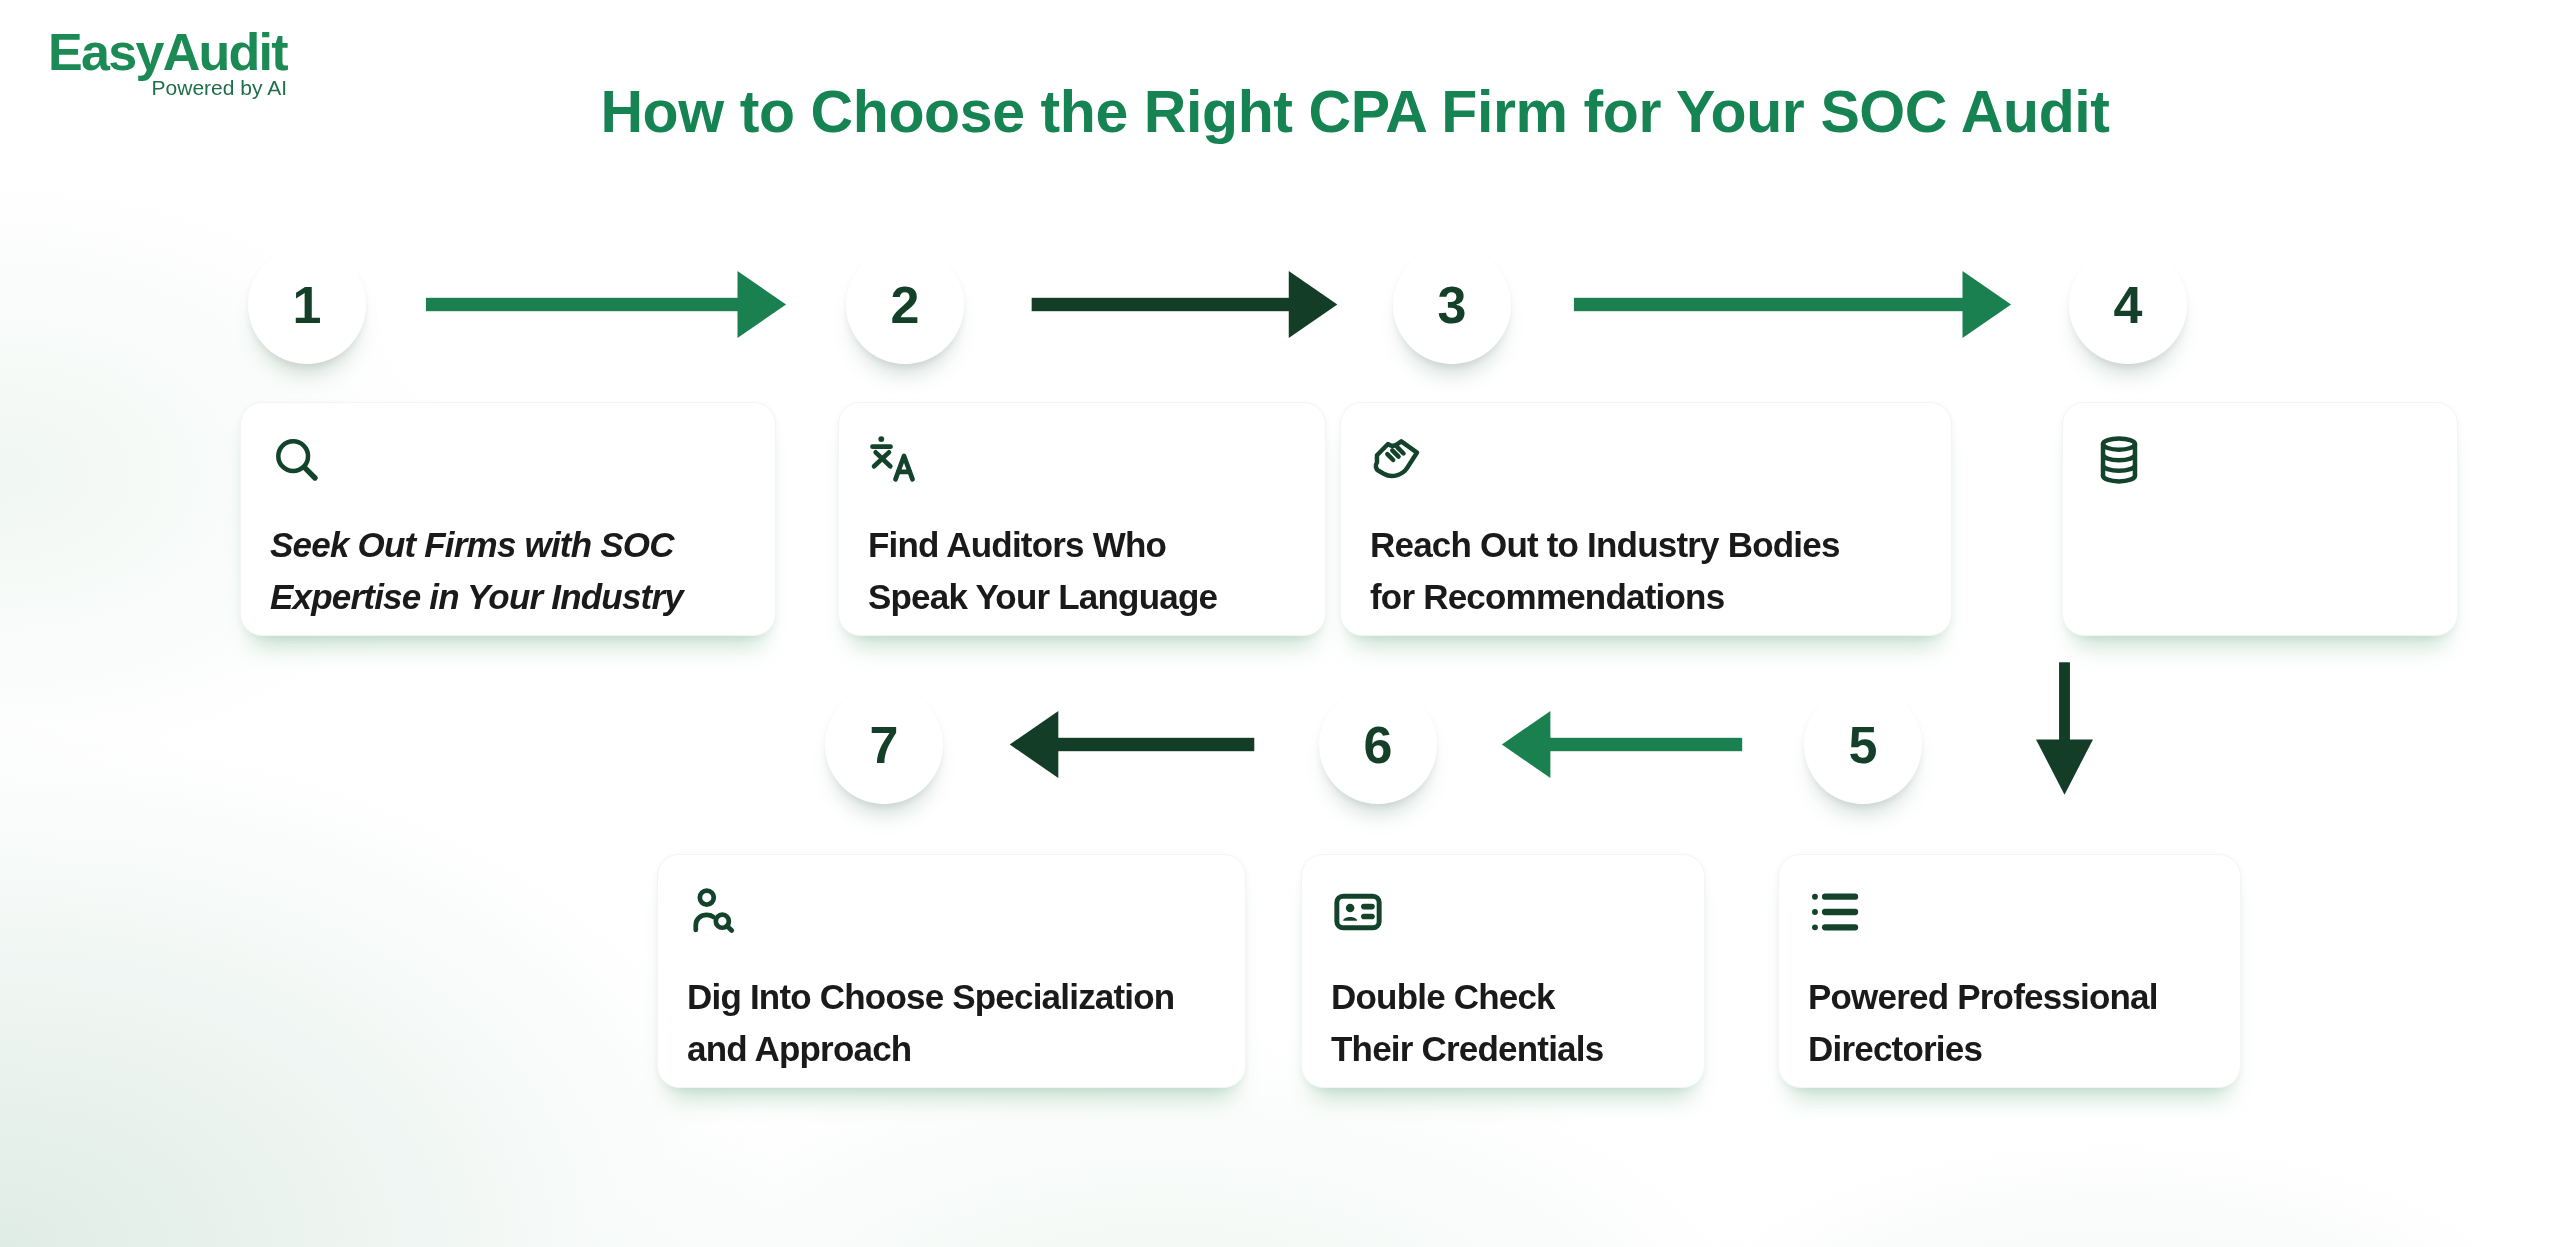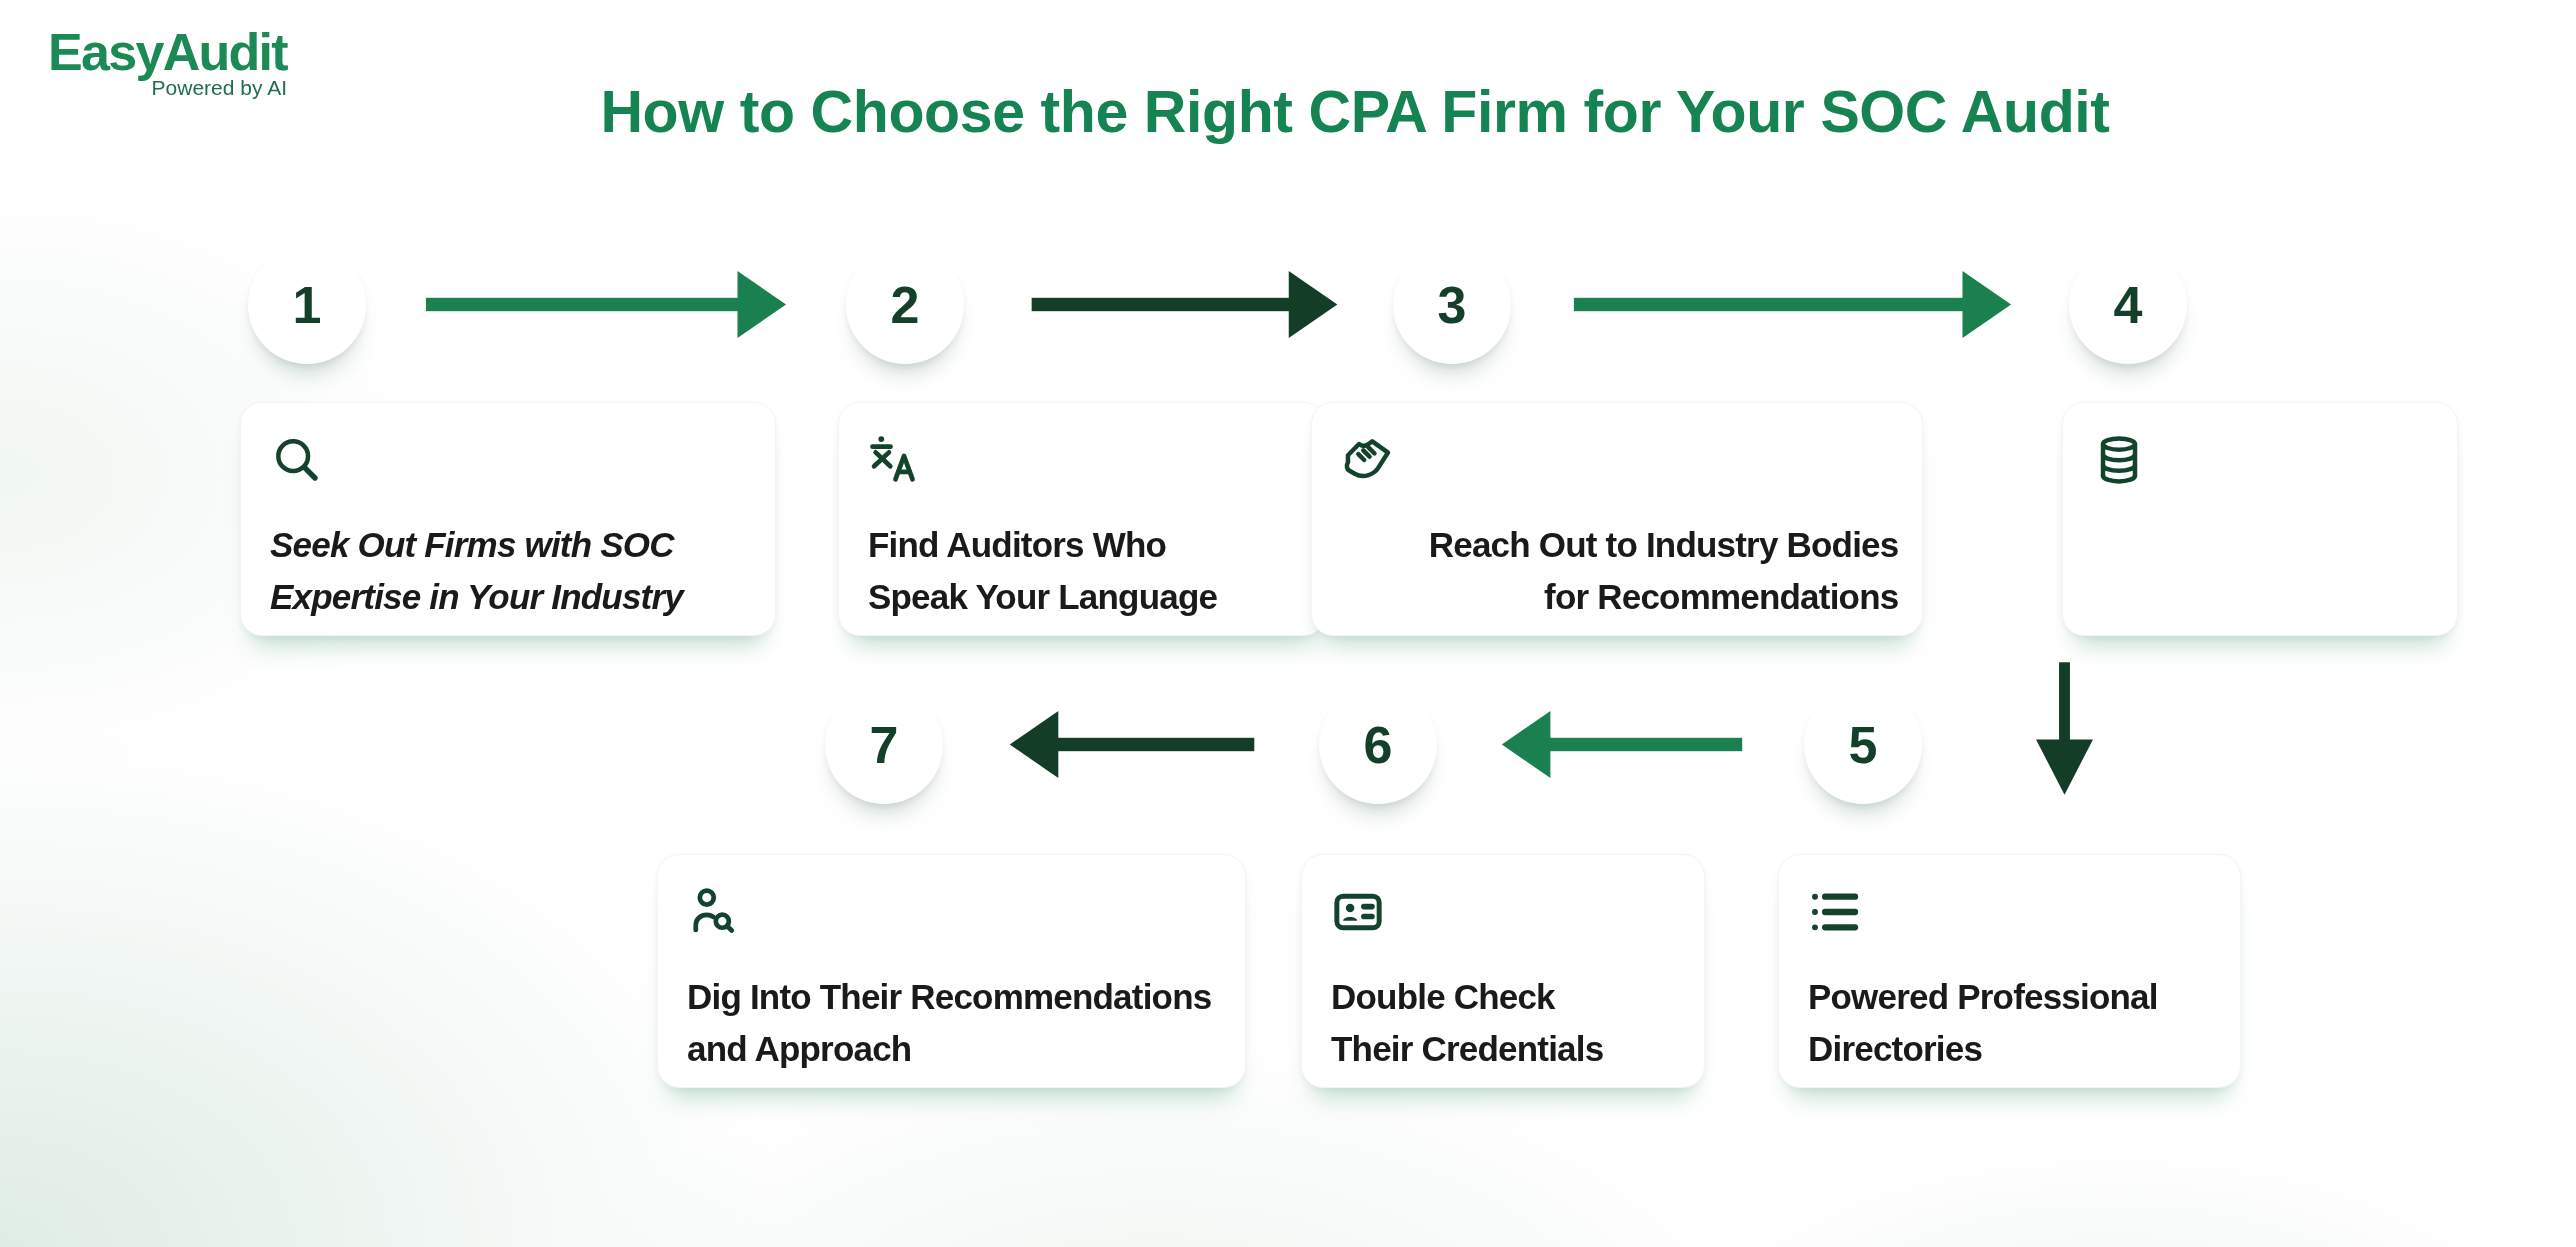--- a/index.html
+++ b/index.html
@@ -144,21 +144,21 @@
         <path d="M12.2 20.6 L16 10.2 L19.8 20.6"></path>
         <path d="M13.6 17.3 H18.4"></path>
       </svg>
     </span>
     <div class="card-text">
       <div>Find Auditors Who</div>
       <div>Speak Your Language</div>
     </div>
   </div>
 
-  <div class="card" style="left:1311px;top:402px;width:612px;text-align:right;">
+  <div class="card" style="left:1340px;top:402px;width:612px;">
     <span class="icon">
       <svg viewBox="0 0 24 24" stroke-width="2">
         <path d="M3.1 9.9 L8 4.9 C9.1 5.8 10.7 5.9 11.9 5.1 L13.9 3.7 L20.9 8.7 L16.6 15.4 C14.4 18.9 9.7 20.1 6.1 18.1 L3.8 16.8 C2.5 16 2.2 14.3 3.1 13.1 Z"></path>
         <path d="M7.7 9.4 L10.3 12"></path>
         <path d="M9.9 7.7 L12.7 10.5"></path>
         <path d="M12.1 6.3 L14.9 9.1"></path>
       </svg>
     </span>
     <div class="card-text">
       <div>Reach Out to Industry Bodies</div>
@@ -182,21 +182,21 @@
   <div class="card" style="left:657px;top:854px;width:589px;">
     <span class="icon">
       <svg viewBox="0 0 24 24" stroke-width="2.1">
         <circle cx="8.8" cy="5.6" r="3.1"></circle>
         <path d="M3.9 20 V17.8 C3.9 15 6.2 13.3 8.8 13.3 C9.9 13.3 10.9 13.6 11.7 14.2"></path>
         <circle cx="15.7" cy="16.1" r="2.9"></circle>
         <path d="M17.8 18.2 L19.9 20.2"></path>
       </svg>
     </span>
     <div class="card-text">
-      <div>Dig Into Their Recommendations</div>
+      <div>Dig Into Choose Specialization</div>
       <div>and Approach</div>
     </div>
   </div>
 
   <div class="card" style="left:1301px;top:854px;width:404px;">
     <span class="icon">
       <svg viewBox="0 0 24 24" stroke-width="2.2">
         <rect x="2.6" y="5" width="18.8" height="14" rx="2.8"></rect>
         <circle class="fill" cx="8.5" cy="10.2" r="1.9"></circle>
         <path class="fill" d="M5.4 15.9 C5.6 13.7 11.4 13.7 11.6 15.9 Z"></path>

